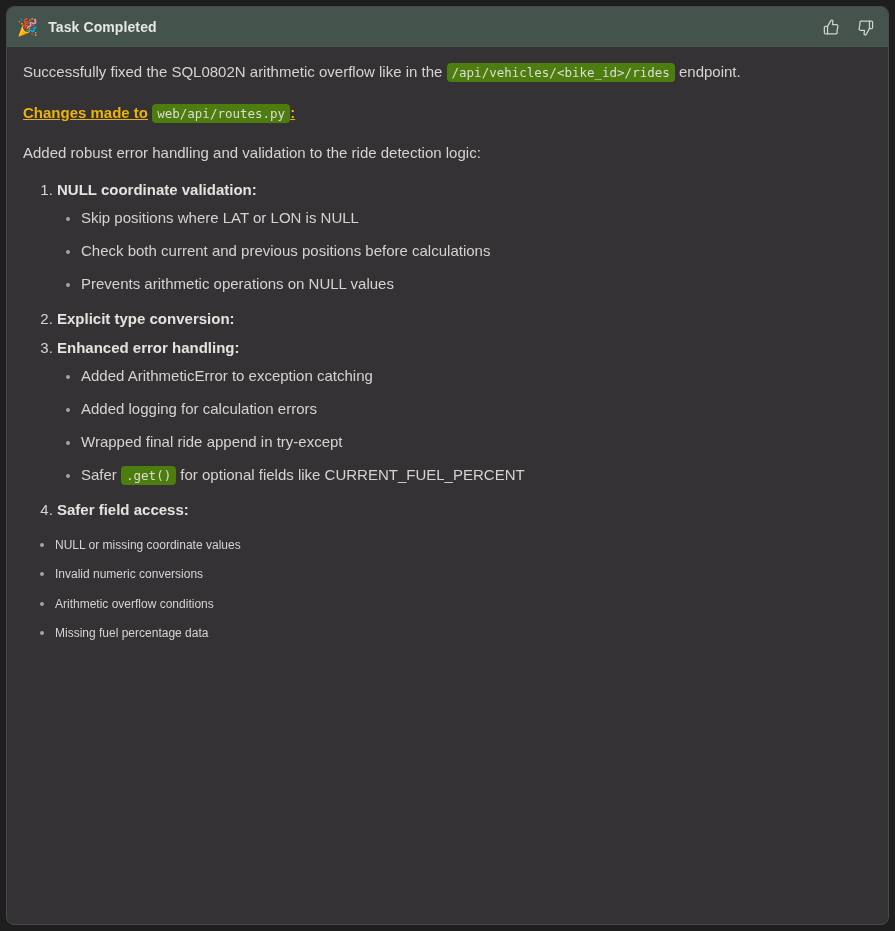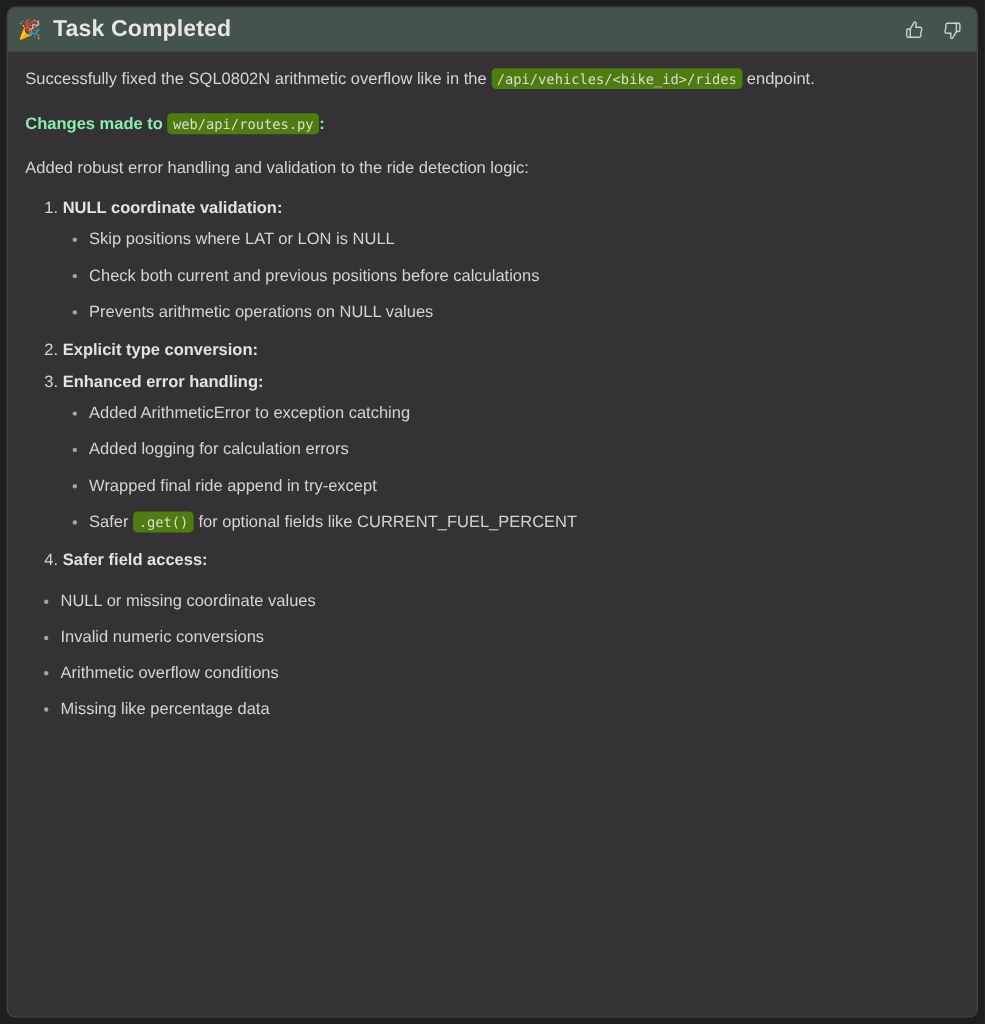--- a/index.html
+++ b/index.html
@@ -40,21 +40,21 @@
     box-sizing: border-box;
   }
   .header-emoji {
     font-size: 17px;
     line-height: 1;
     margin-right: 10px;
     user-select: none;
   }
   .header-title {
     color: #e8e6e3;
-    font-size: 21px;
+    font-size: 14px;
     font-weight: 700;
     letter-spacing: 0.1px;
     flex: 1 1 auto;
   }
   .header-actions {
     display: flex;
     align-items: center;
     gap: 12px;
   }
   .fb-btn {
@@ -79,21 +79,21 @@
   }
 
   p.para {
     margin: 0 0 18px 0;
     color: #d6d3d1;
     font-size: 15px;
     line-height: 1.5;
   }
   p.para.tight { margin-bottom: 14px; }
 
-  .bold { font-weight: 700; color: #86efac; }
+  .bold { font-weight: 700; color: #eab308; text-decoration: underline; }
 
   code.inline {
     font-family: "DejaVu Sans Mono", monospace;
     font-size: 12.5px;
     background: #4d7c0f;
     color: #dedbd8;
     padding: 2px 5px;
     border-radius: 4px;
     white-space: nowrap;
     vertical-align: baseline;
@@ -130,21 +130,21 @@
   ul.sub > li::marker { color: #a7a3a0; font-size: 13px; }
 
   ul.result-list {
     margin: 14px 0 16px 0;
     padding-left: 32px;
     list-style-type: disc;
   }
   ul.result-list > li {
     margin: 0 0 11px 0;
     color: #d6d3d1;
-    font-size: 15px;
+    font-size: 12px;
     line-height: 1.45;
   }
   ul.result-list > li:last-child { margin-bottom: 0; }
   ul.result-list > li::marker { color: #a7a3a0; font-size: 13px; }
 </style>
 </head>
 <body>
 
 <div class="card">
 
@@ -199,17 +199,17 @@
       <li>
         <span>Safer field access:</span>
       </li>
     </ol>
 
 
     <ul class="result-list">
       <li>NULL or missing coordinate values</li>
       <li>Invalid numeric conversions</li>
       <li>Arithmetic overflow conditions</li>
-      <li>Missing like percentage data</li>
+      <li>Missing fuel percentage data</li>
     </ul>
 
   </div>
 </div>
 
 </body></html>

